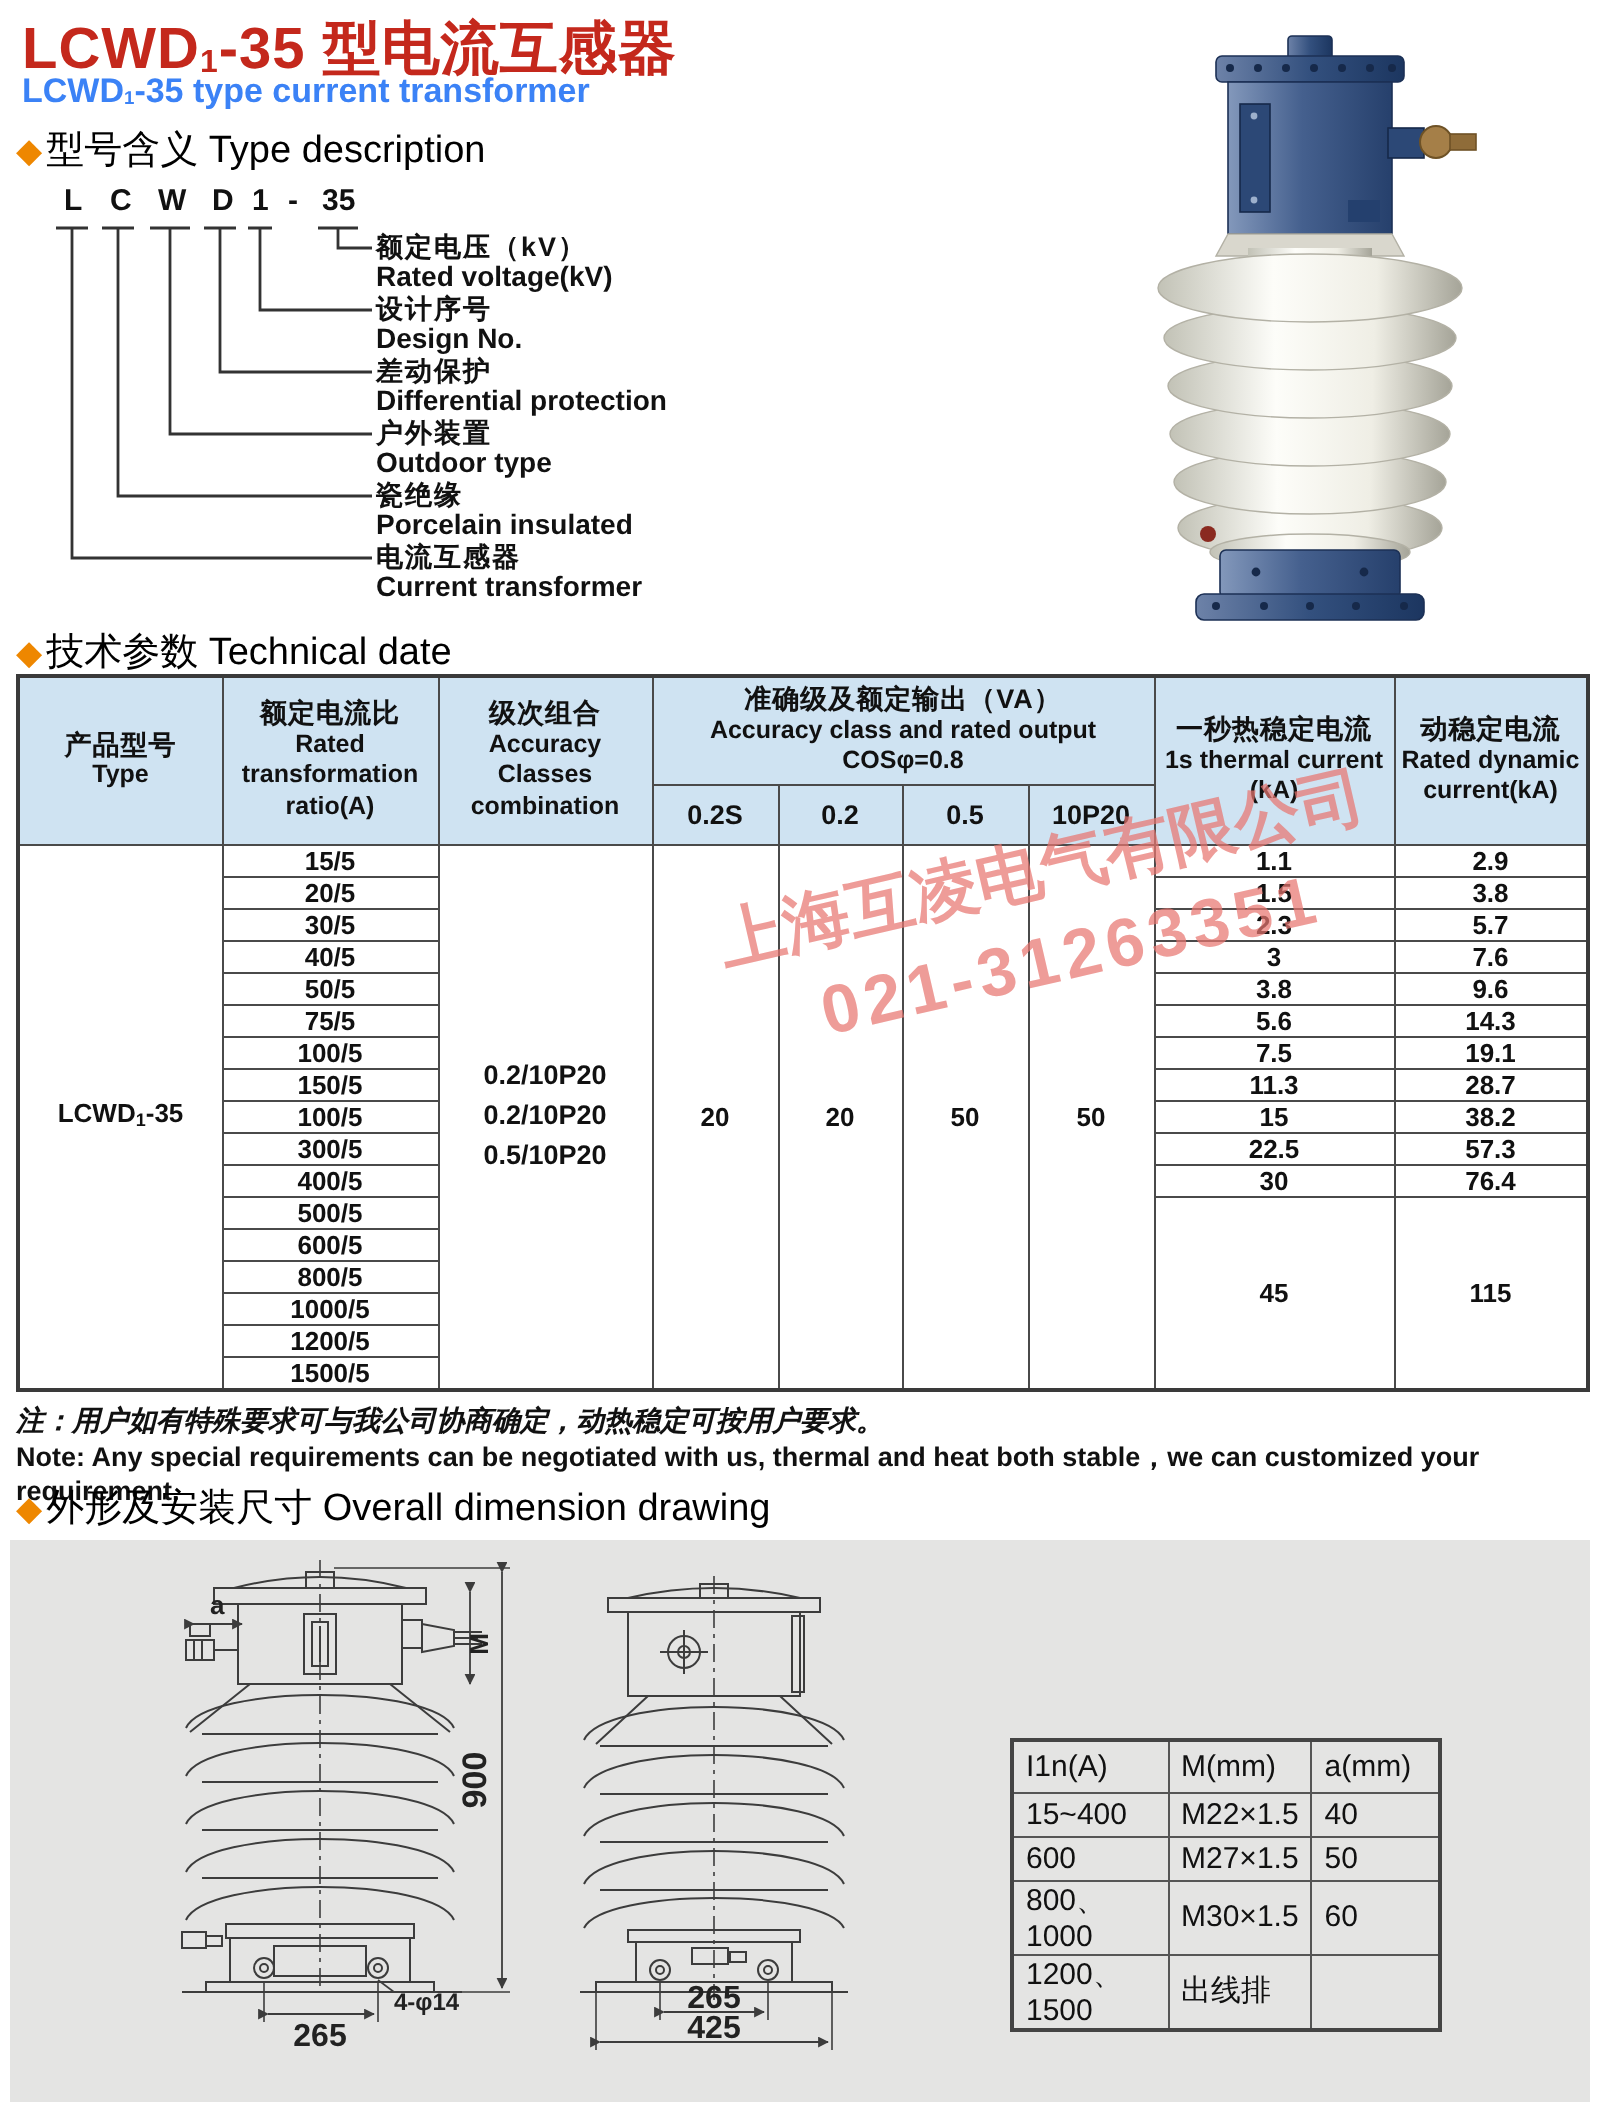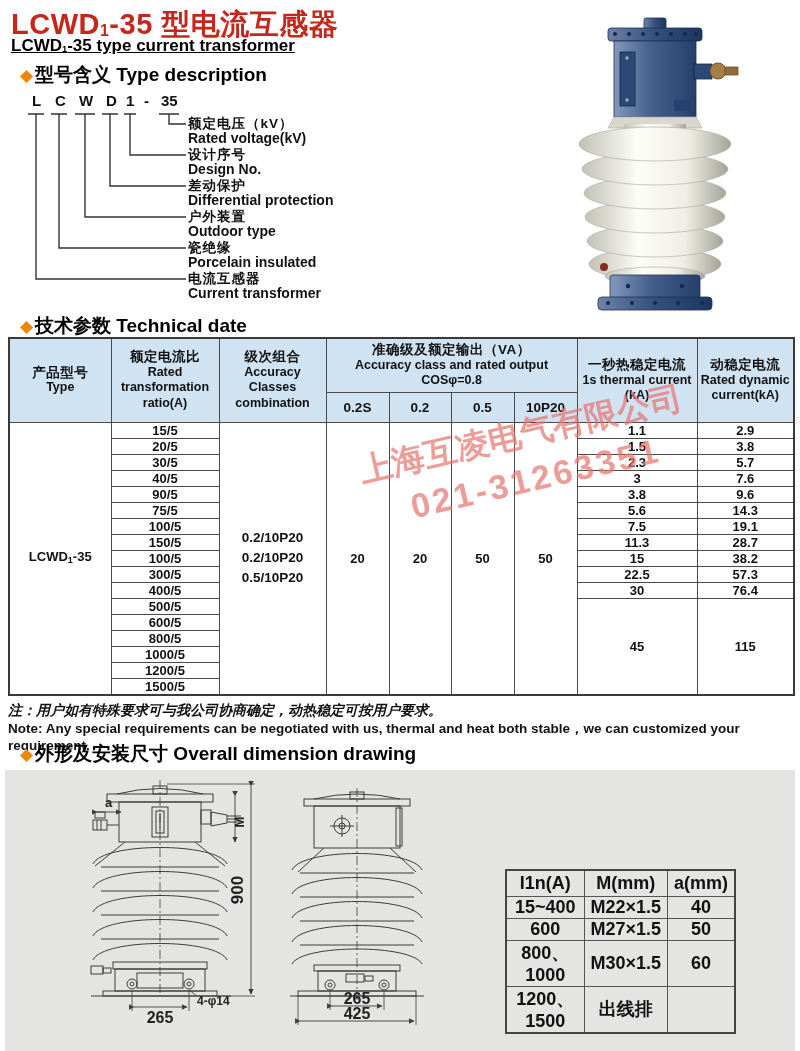--- a/index.html
+++ b/index.html
@@ -3,23 +3,23 @@
 <meta charset="utf-8">
 <style>
   * { margin:0; padding:0; box-sizing:border-box; }
   html,body { background:#fff; }
   body { width:800px; height:1051px; position:relative; font-family:"Liberation Sans","DejaVu Sans",sans-serif; color:#111; overflow:hidden; }
   .abs { position:absolute; }
 
   
   .main-title { left:11px; top:5px; font-size:29px; font-weight:700; color:#c4281c; letter-spacing:0.5px; white-space:nowrap;text-align:center; }
   .main-title .subn, .sub-title .subn { font-size:0.55em; vertical-align:-0.12em; font-weight:700; }
-  .sub-title { left:11px; top:36px; font-size:17px; font-weight:700; color:#000000; white-space:nowrap;text-decoration:underline; }
-
-  .sec { font-size:19px; font-weight:700; color:#000; white-space:nowrap;margin-left:12px; }
+  .sub-title { left:11px; top:36px; font-size:17px; font-weight:700; color:#3b82f6; white-space:nowrap; }
+
+  .sec { font-size:19px; font-weight:400; color:#000; white-space:nowrap; }
   .sec .dia { color:#ee8700; font-size:17px; margin-right:2px; }
 
   
   .code-wrap { left:20px; top:90px; width:430px; height:218px; }
   .code-letter { position:absolute; top:2px; font-size:15px; font-weight:700; }
   .code-label { position:absolute; left:168px; width:250px; line-height:15px; }
   .code-label .zh { font-size:13.5px; font-weight:700; letter-spacing:1px; display:block; }
   .code-label .en { font-size:14px; font-weight:700; display:block; }
 
   
@@ -41,21 +41,21 @@
   
   .wmark { left:355px; top:450px; width:340px; transform:rotate(-13deg); transform-origin:left top; pointer-events:none; z-index:5; color:rgba(232,118,112,0.72); font-weight:700; }
   .wmark .l1 { font-size:33px; white-space:nowrap; }
   .wmark .l2 { font-size:34px; letter-spacing:3px; margin-left:42px; margin-top:4px; white-space:nowrap; }
 
   
   .gray { left:5px; top:770px; width:790px; height:281px; background:#e4e4e3; }
 
   
   .dtable { position:absolute; left:500px; top:99px; border-collapse:collapse; }
-  .dtable th, .dtable td { border:1.5px solid #555; font-size:18px; font-weight:700; text-align:center; padding:0 6px; }
+  .dtable th, .dtable td { border:1.5px solid #555; font-size:15px; font-weight:400; text-align:left; padding:0 6px; }
   .dtable { border:2px solid #444; }
   .dtable th { height:26px; }
   .dtable td { height:22px; }
   .c1 { width:78px; } .c2 { width:69px; } .c3 { width:64px; }
 </style>
 </head>
 <body>
 
 <div class="abs main-title"><span>LCWD</span><span class="subn">1</span><span>-35 型电流互感器</span></div>
 <div class="abs sub-title"><span>LCWD</span><span class="subn">1</span><span>-35 type current transformer</span></div>
@@ -253,21 +253,21 @@
         <td>30/5</td>
         <td>2.3</td>
         <td>5.7</td>
       </tr>
     <tr>
         <td>40/5</td>
         <td>3</td>
         <td>7.6</td>
       </tr>
     <tr>
-        <td>90/5</td>
+        <td>50/5</td>
         <td>3.8</td>
         <td>9.6</td>
       </tr>
     <tr>
         <td>75/5</td>
         <td>5.6</td>
         <td>14.3</td>
       </tr>
     <tr>
         <td>100/5</td>

